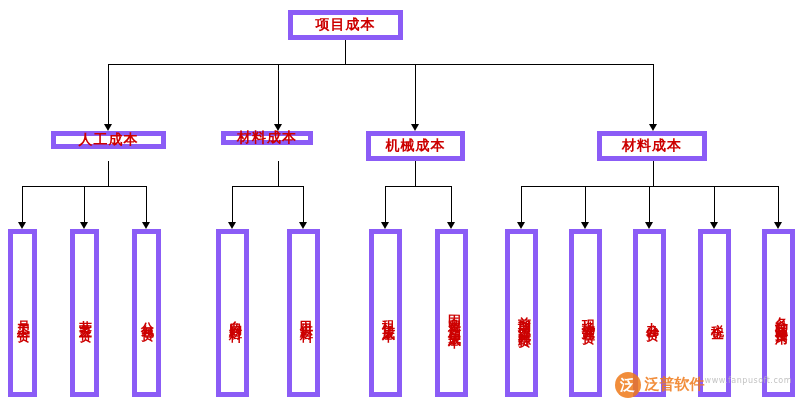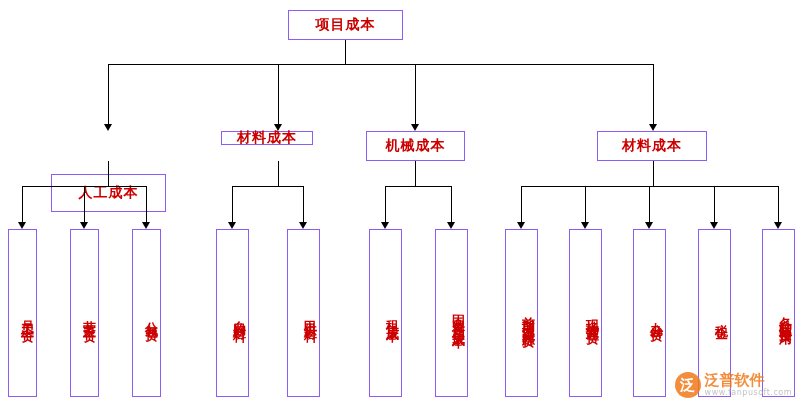--- a/index.html
+++ b/index.html
@@ -14,21 +14,21 @@
     overflow: hidden;
   }
   #diagram {
     position: relative;
     width: 800px;
     height: 404px;
   }
   .node {
     position: absolute;
     box-sizing: border-box;
-    border: 1px solid #8b5cf6;
+    border: 5px solid #8b5cf6;
     background: #ffffff;
     color: #cc0000;
     display: flex;
     align-items: center;
     justify-content: center;
     text-align: right;
     font-weight: bold;
     letter-spacing: 1px;
   }
   .node.root {
@@ -79,21 +79,21 @@
     color: #ffffff;
     font-size: 15px;
     font-weight: bold;
     display: flex;
     align-items: center;
     justify-content: center;
     font-family: "DejaVu Serif", "Liberation Serif", serif;
   }
   .wm-text {
     display: flex;
-    flex-direction: column;
+    flex-direction: row;
     line-height: 1.05;
     justify-content: space-between;
   }
   .wm-name {
     font-size: 15px;
     font-weight: bold;
     color: #ef7a1a;
   }
   .wm-url {
     font-size: 8px;
@@ -117,21 +117,21 @@
 
   <div class="vline" style="left:278px; top:64px; height:60px;"></div>
   <div class="arrow" style="left:274px; top:124px;"></div>
 
   <div class="vline" style="left:415px; top:64px; height:60px;"></div>
   <div class="arrow" style="left:411px; top:124px;"></div>
 
   <div class="vline" style="left:653px; top:64px; height:60px;"></div>
   <div class="arrow" style="left:649px; top:124px;"></div>
 
-  <div class="node level2" style="left:51px; top:131px; width:115px; height:38px;margin-top:43px;">人工成本</div>
+  <div class="node level2" style="left:51px; top:131px; width:115px; height:18px;">人工成本</div>
   <div class="node level2" style="left:221px; top:131px; width:92px; height:14px;">材料成本</div>
   <div class="node level2" style="left:366px; top:131px; width:99px; height:30px;">机械成本</div>
   <div class="node level2" style="left:597px; top:131px; width:110px; height:30px;">材料成本</div>
 
   <div class="vline" style="left:108px; top:161px; height:25px;"></div>
   <div class="hline" style="left:22px; top:186px; width:124px;"></div>
   <div class="vline" style="left:22px; top:186px; height:36px;"></div>
   <div class="arrow" style="left:18px; top:222px;"></div>
   <div class="vline" style="left:84px; top:186px; height:36px;"></div>
   <div class="arrow" style="left:80px; top:222px;"></div>

